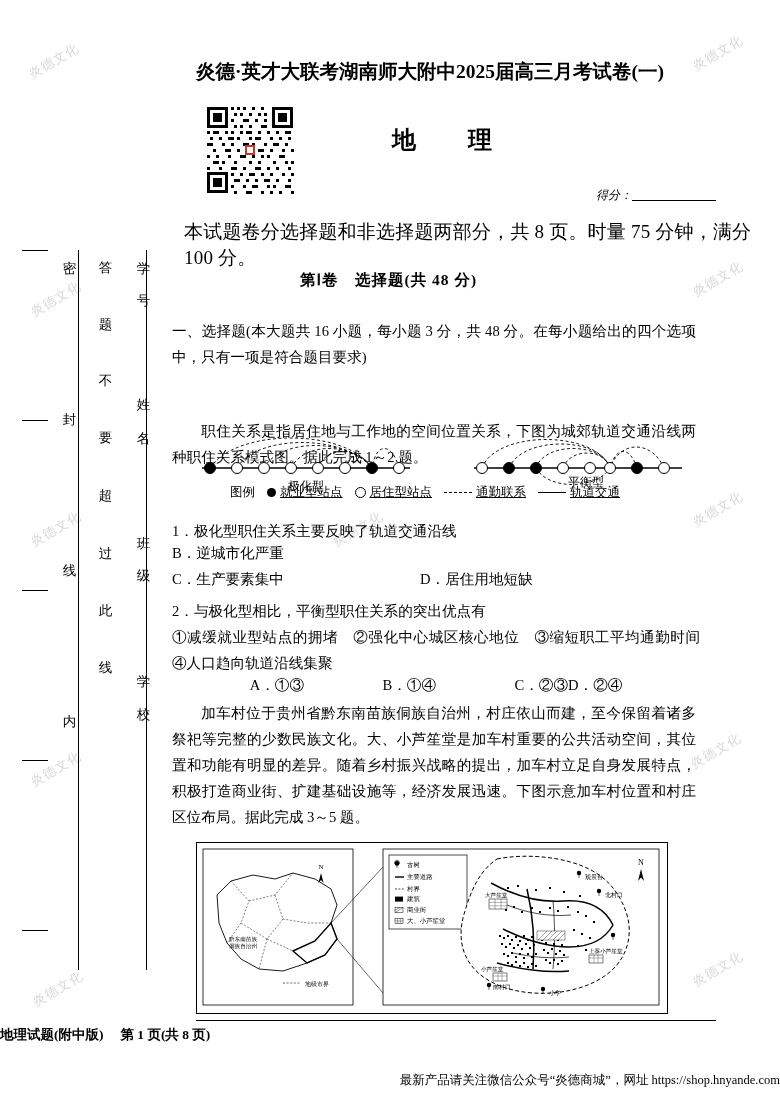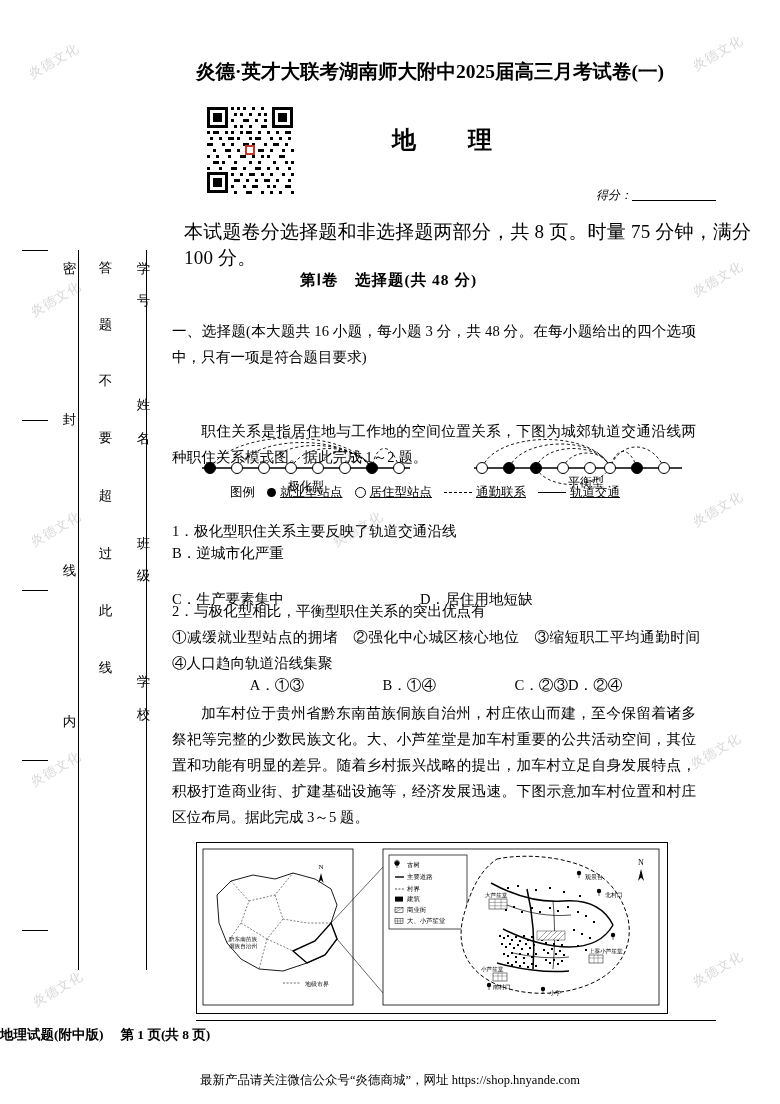--- a/index.html
+++ b/index.html
@@ -201,21 +201,21 @@
     position: absolute;
     left: 0; right: 0;
     top: 1026px;
     font-size: 13.5px;
     font-weight: bold;
   }
   .bottom-bar {
     position: absolute;
     left: 0; right: 0;
     top: 1072px;
-    text-align: center;
+    text-align: right;
     font-size: 12.5px;
     color: #000;
   }
 </style>
 </head>
 <body>
 
 <div class="page">
 
   <div class="wm" style="left:26px; top:52px;">炎德文化</div>
@@ -451,21 +451,21 @@
     <span class="lg-item">
       <span class="solid-l"></span>
       <span>轨道交通</span>
     </span>
   </div>
 
   <div class="q-line" style="top:518px;">1．极化型职住关系主要反映了轨道交通沿线</div>
   <div class="opt-row" style="top:544px;">
     <span>B．逆城市化严重</span>
   </div>
-  <div class="opt-row" style="top:570px;margin-top:20px;">
+  <div class="opt-row" style="top:570px;">
     <span style="width:248px;">C．生产要素集中</span>
     <span>D．居住用地短缺</span>
   </div>
 
   <div class="q-line" style="top:598px;">2．与极化型相比，平衡型职住关系的突出优点有</div>
   <div class="body-text" style="top:624px; width:528px;">①减缓就业型站点的拥堵　②强化中心城区核心地位　③缩短职工平均通勤时间　④人口趋向轨道沿线集聚</div>
   <div class="opt-row" style="top:676px;text-align:right;">
     <span style="width:132px;">A．①③</span>
     <span style="width:132px;">B．①④</span>
     <span style="width:132px;">C．②③</span>

